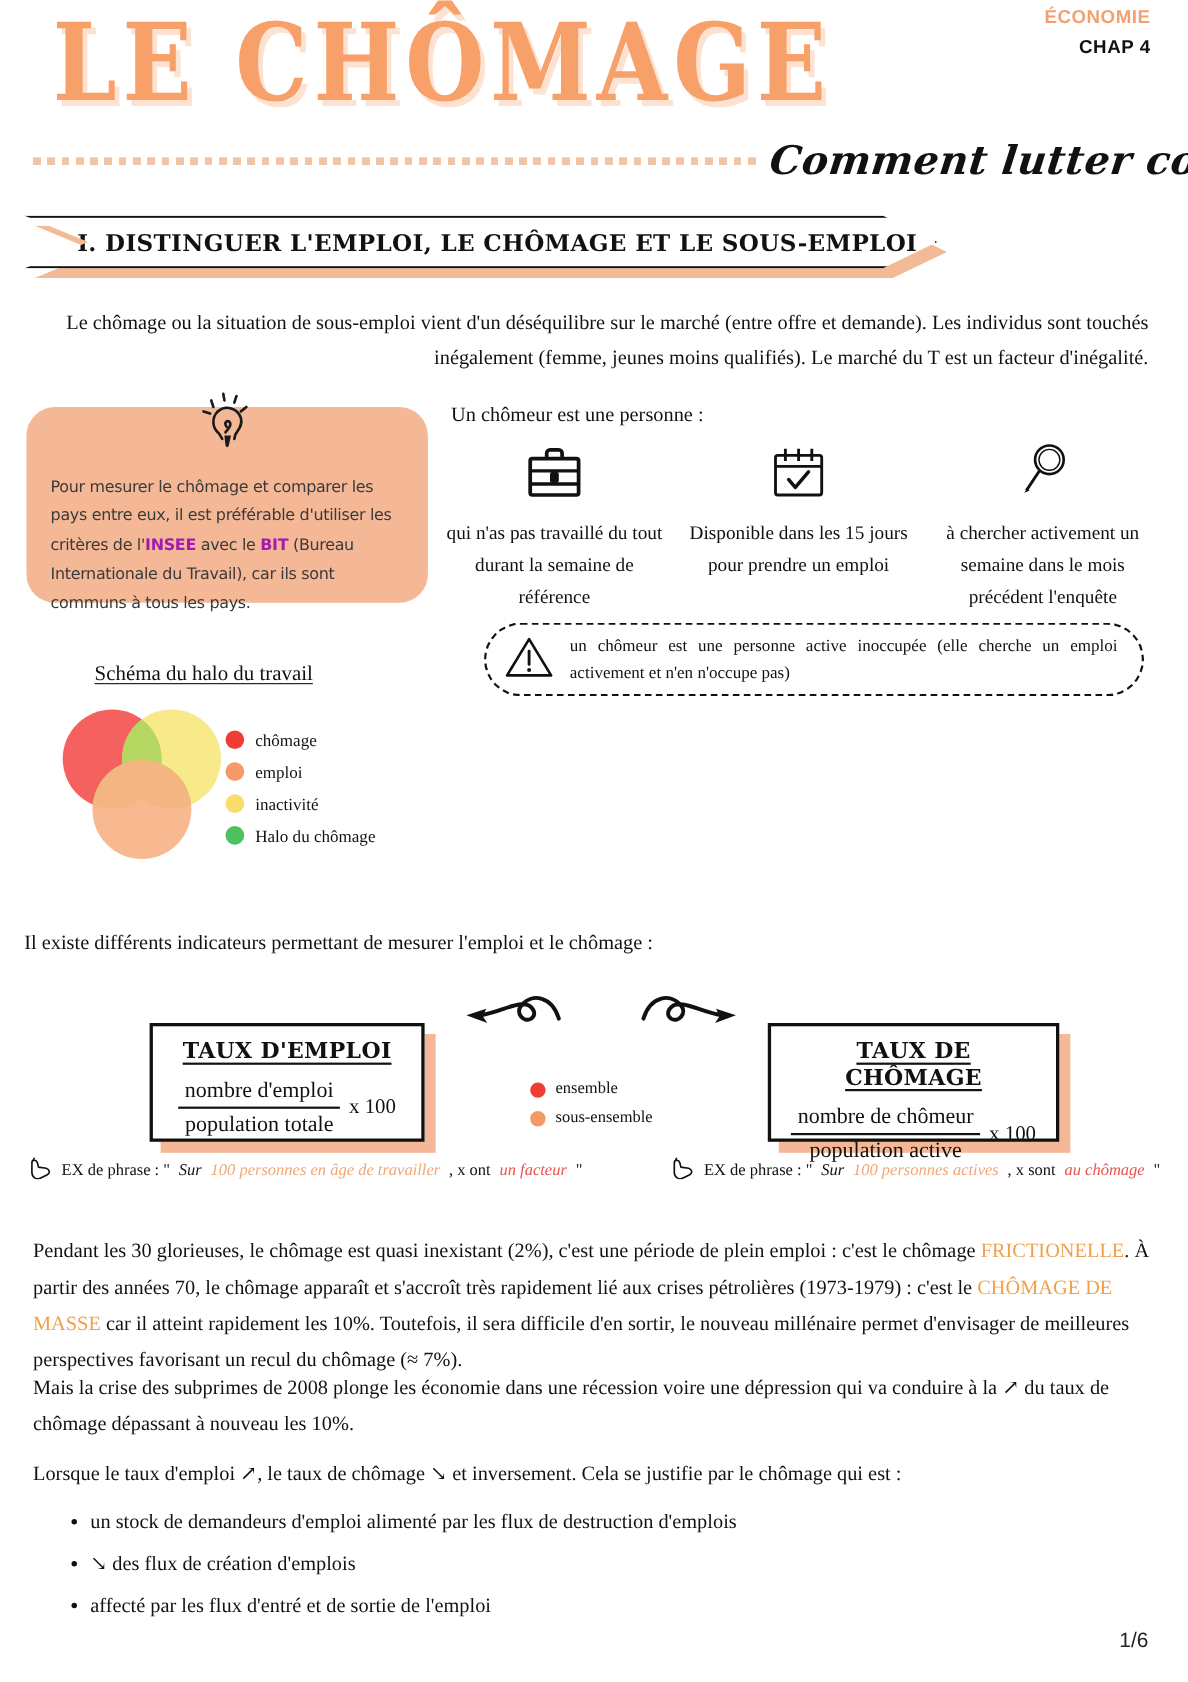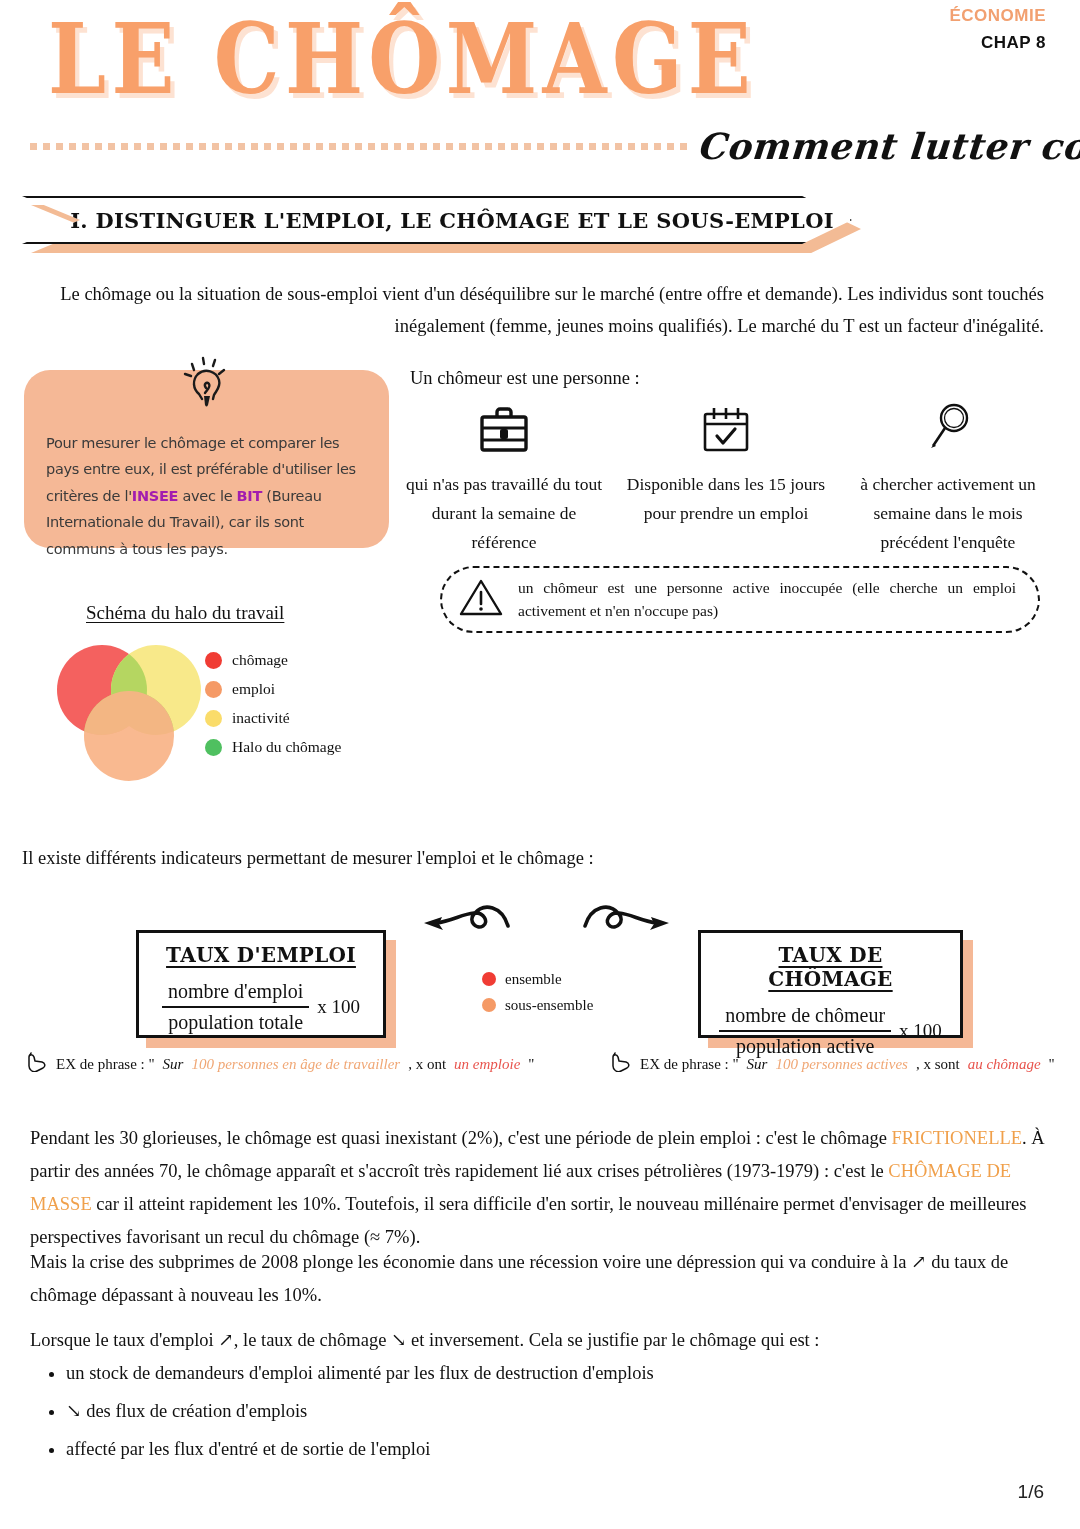--- a/index.html
+++ b/index.html
@@ -248,21 +248,21 @@
   }
   .venn-legend {
     position: absolute;
     left: 205px;
     top: 652px;
     font-size: 15.5px;
     line-height: 1.0;
   }
   .legend-row {
     display: flex;
-    align-items: flex-start;
+    align-items: flex-end;
     gap: 10px;
     height: 29px;
   }
   .legend-dot {
     width: 17px; height: 17px; border-radius: 50%;
     flex: 0 0 auto;
   }
 
   
   .indic {
@@ -344,40 +344,40 @@
 
   
   .para {
     position: absolute;
     left: 30px;
     width: 1018px;
     font-size: 18.5px;
     line-height: 1.78;
   }
   .hl-orange { color: #f0a04b; }
-  .bul { margin: 0; padding-left: 36px; }
+  .bul { margin: 16px; padding-left: 36px; }
   .bul li { margin: 5px 0; font-size: 18.5px; }
 
   .pagenum {
     position: absolute;
     right: 36px;
     bottom: 26px;
     font-family: "Liberation Sans", sans-serif;
     font-size: 19px;
     color: #222;
   }
 </style>
 </head>
 <body>
 
 <div class="page">
 
   <div class="meta">
     <div class="subject">ÉCONOMIE</div>
-    <div class="chap">CHAP 8</div>
+    <div class="chap">CHAP 4</div>
   </div>
 
   <div class="bigtitle">LE CHÔMAGE</div>
 
   <div class="subrow">
     <div class="dots-left"></div>
     <div class="subtitle">Comment lutter contre ?</div>
     <div class="dots-right"></div>
   </div>
 
@@ -574,21 +574,21 @@
     <span class="hand">
       <svg width="22" height="20" viewBox="0 0 22 20">
         <path d="M3 5 c0 -3 4 -3 5 0 l1 4 l7 1 c3 1 4 4 1 6 l-6 3 c-4 2 -8 -1 -8 -5 z" fill="none" stroke="#111" stroke-width="1.5" stroke-linejoin="round"></path>
         <path d="M4 3 l1 -2" stroke="#111" stroke-width="1.5" stroke-linecap="round"></path>
       </svg>
     </span>
     <span>EX de phrase : " </span>
       <span class="ex-em">Sur </span>
       <span class="ex-peach">100 personnes en âge de travailler</span>
       <span>, x ont </span>
-      <span class="ex-red">un emploie</span>
+      <span class="ex-red">un facteur</span>
       <span> "</span>
   </div>
 
   <div class="exline" style="left:610px; top:1052px;">
     <span class="hand">
       <svg width="22" height="20" viewBox="0 0 22 20">
         <path d="M3 5 c0 -3 4 -3 5 0 l1 4 l7 1 c3 1 4 4 1 6 l-6 3 c-4 2 -8 -1 -8 -5 z" fill="none" stroke="#111" stroke-width="1.5" stroke-linejoin="round"></path>
         <path d="M4 3 l1 -2" stroke="#111" stroke-width="1.5" stroke-linecap="round"></path>
       </svg>
     </span>

